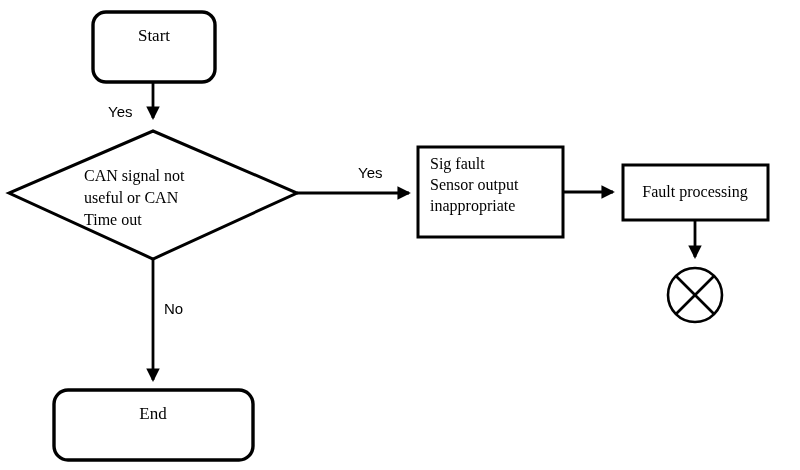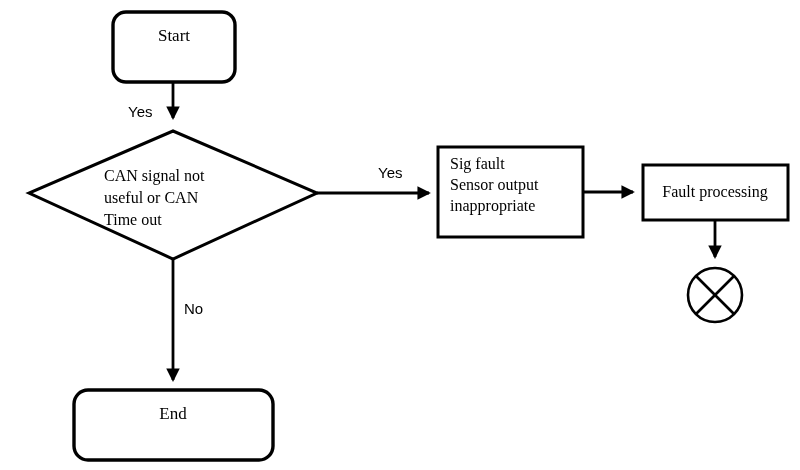--- a/index.html
+++ b/index.html
@@ -8,21 +8,20 @@
     width: 800px;
     height: 470px;
     background: #ffffff;
     overflow: hidden;
   }
   .canvas {
     position: relative;
     width: 644px;
     height: 470px;
     background: #ffffff;
-    padding-left: 20px;
   }
   svg { display: block; }
   .shape {
     fill: #ffffff;
     stroke: #000000;
   }
   .shape-thick { stroke-width: 3.4; }
   .shape-med   { stroke-width: 3; }
   .shape-thin  { stroke-width: 2.6; }
   .edge {

